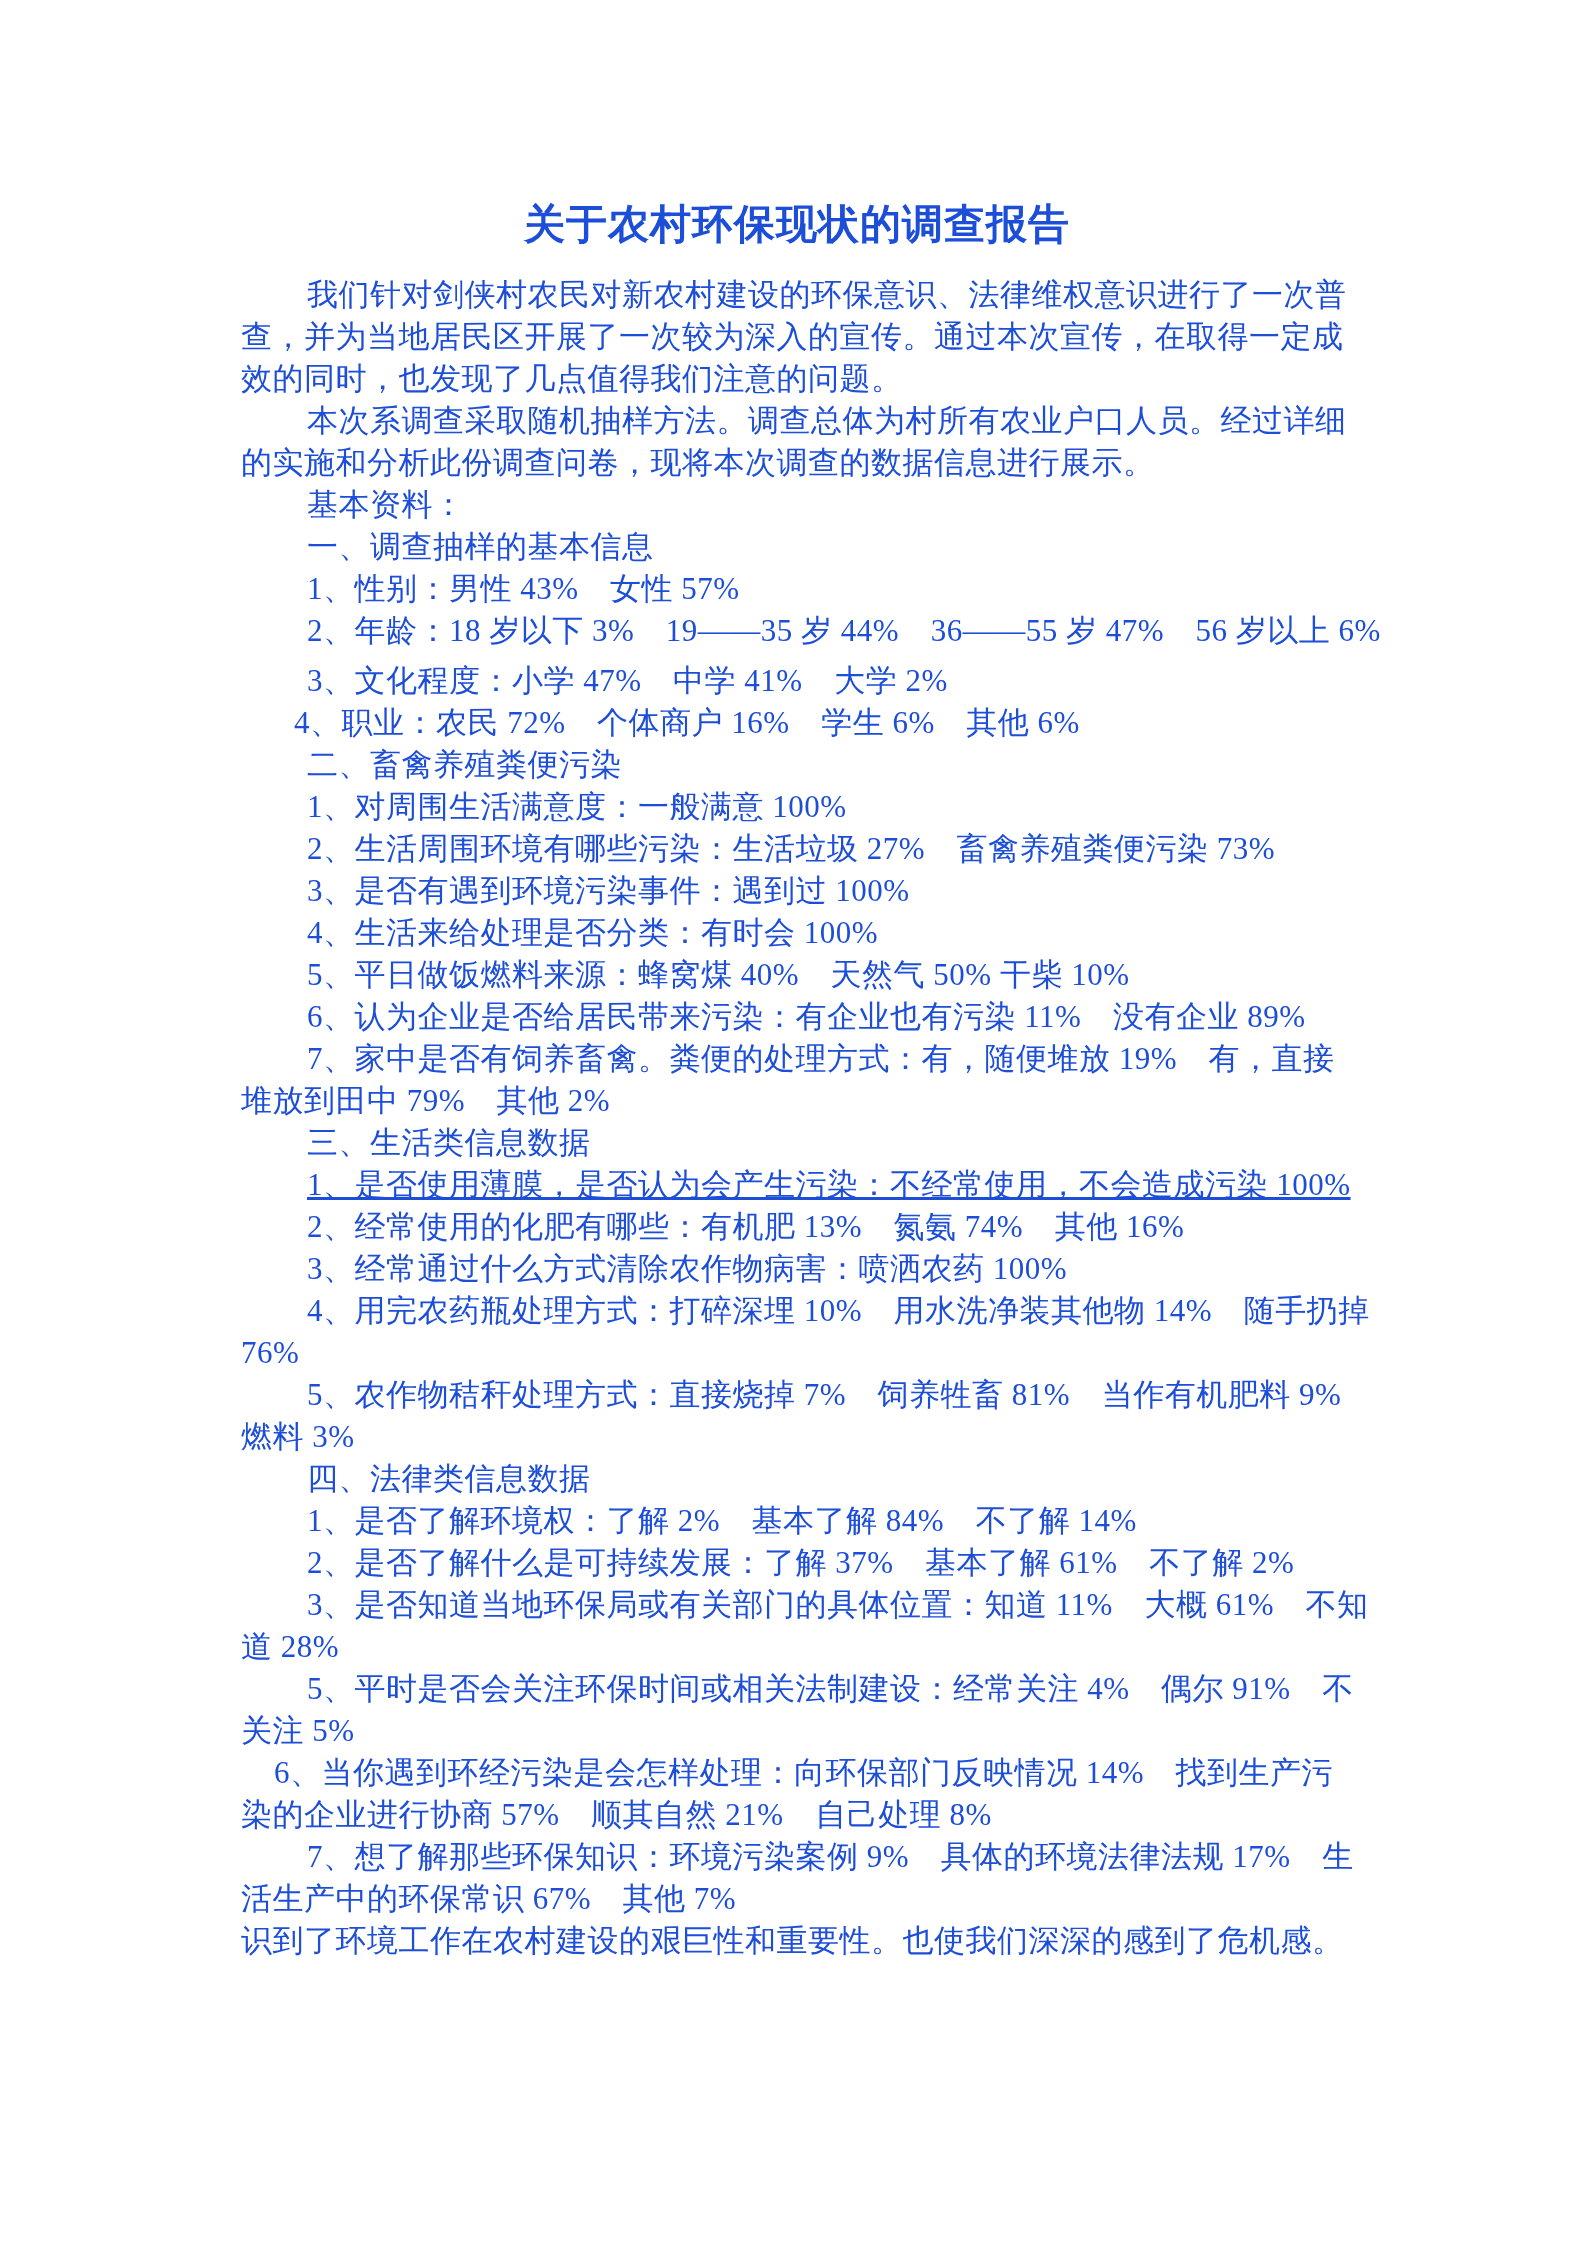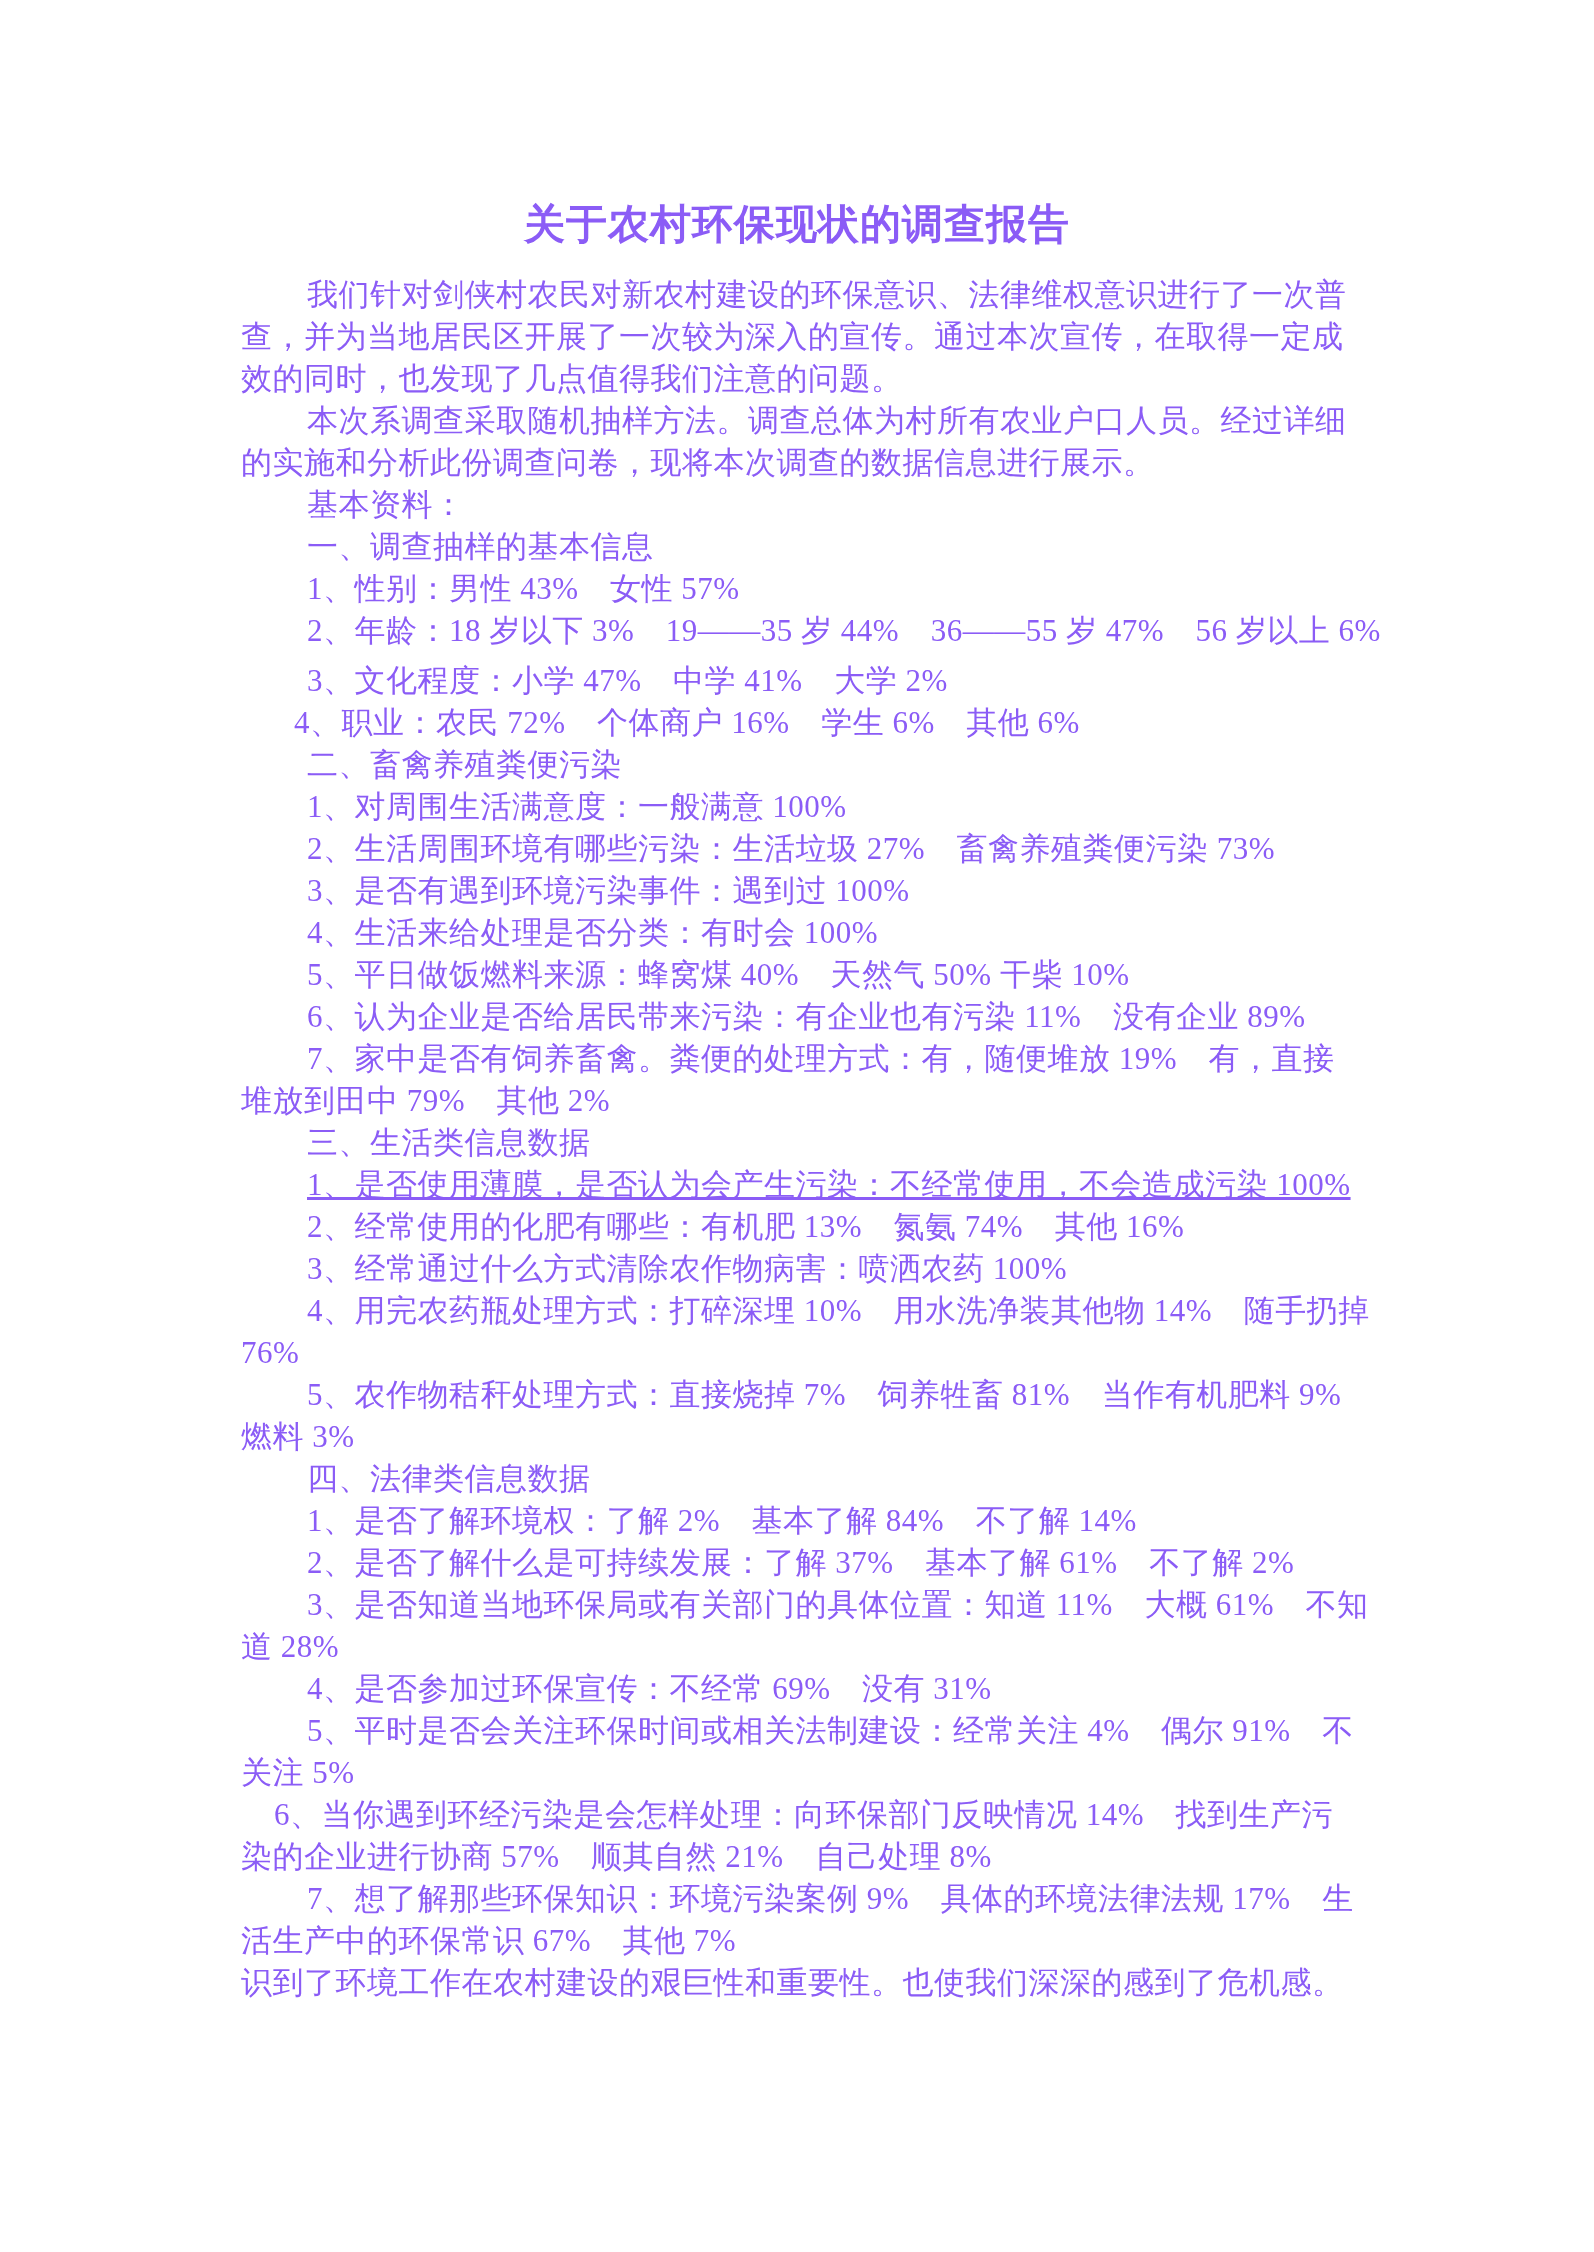--- a/index.html
+++ b/index.html
@@ -7,21 +7,21 @@
     padding: 0;
     background: #ffffff;
   }
   .page {
     position: relative;
     width: 1594px;
     height: 2252px;
     background: #ffffff;
     overflow: hidden;
     font-family: "Liberation Serif", "DejaVu Serif", serif;
-    color: #8b5cf6;
+    color: #1d4ed8;
   }
   .content {
     padding: 196px 241px 0 241px;
   }
   .doc-title {
     font-size: 41px;
     line-height: 56px;
     font-weight: bold;
     text-align: center;
     margin: 0 0 22px 0;
@@ -70,21 +70,20 @@
         <div class="line" style="padding-left: 66px;">3、经常通过什么方式清除农作物病害：喷洒农药 100%</div>
         <div class="line" style="padding-left: 66px;">4、用完农药瓶处理方式：打碎深埋 10%　用水洗净装其他物 14%　随手扔掉</div>
         <div class="line" style="padding-left: 0px;">76%</div>
         <div class="line" style="padding-left: 66px;">5、农作物秸秆处理方式：直接烧掉 7%　饲养牲畜 81%　当作有机肥料 9%</div>
         <div class="line" style="padding-left: 0px;">燃料 3%</div>
         <div class="line" style="padding-left: 66px;">四、法律类信息数据</div>
         <div class="line" style="padding-left: 66px;">1、是否了解环境权：了解 2%　基本了解 84%　不了解 14%</div>
         <div class="line" style="padding-left: 66px;">2、是否了解什么是可持续发展：了解 37%　基本了解 61%　不了解 2%</div>
         <div class="line" style="padding-left: 66px;">3、是否知道当地环保局或有关部门的具体位置：知道 11%　大概 61%　不知</div>
         <div class="line" style="padding-left: 0px;">道 28%</div>
-        <div class="line" style="padding-left: 66px;">4、是否参加过环保宣传：不经常 69%　没有 31%</div>
         <div class="line" style="padding-left: 66px;">5、平时是否会关注环保时间或相关法制建设：经常关注 4%　偶尔 91%　不</div>
         <div class="line" style="padding-left: 0px;">关注 5%</div>
         <div class="line" style="padding-left: 33px;">6、当你遇到环经污染是会怎样处理：向环保部门反映情况 14%　找到生产污</div>
         <div class="line" style="padding-left: 0px;">染的企业进行协商 57%　顺其自然 21%　自己处理 8%</div>
         <div class="line" style="padding-left: 66px;">7、想了解那些环保知识：环境污染案例 9%　具体的环境法律法规 17%　生</div>
         <div class="line" style="padding-left: 0px;">活生产中的环保常识 67%　其他 7%</div>
         <div class="line" style="padding-left: 0px;">识到了环境工作在农村建设的艰巨性和重要性。也使我们深深的感到了危机感。</div>
       </div>
   </div>
 </div>

